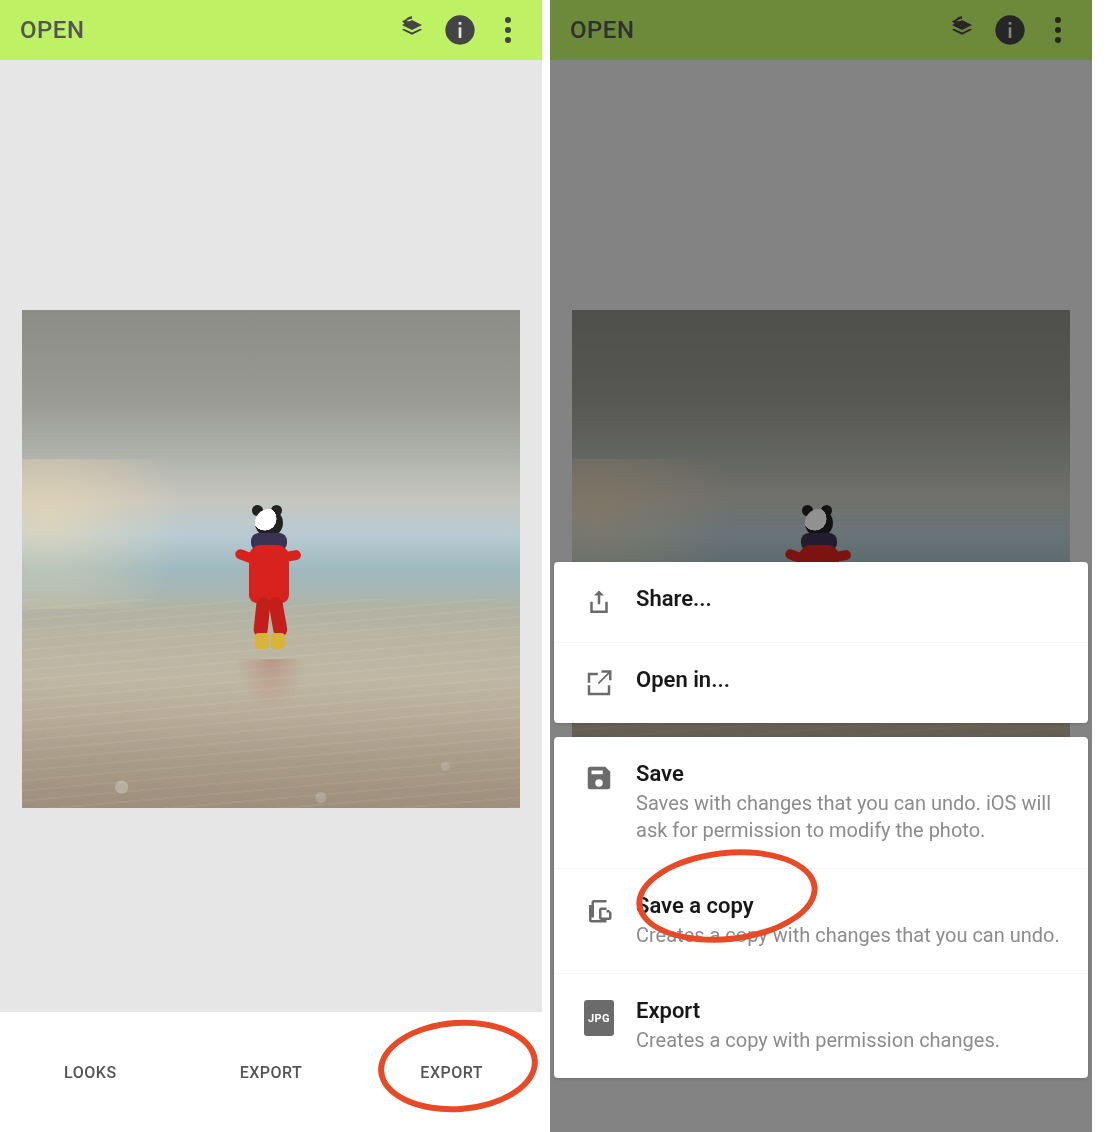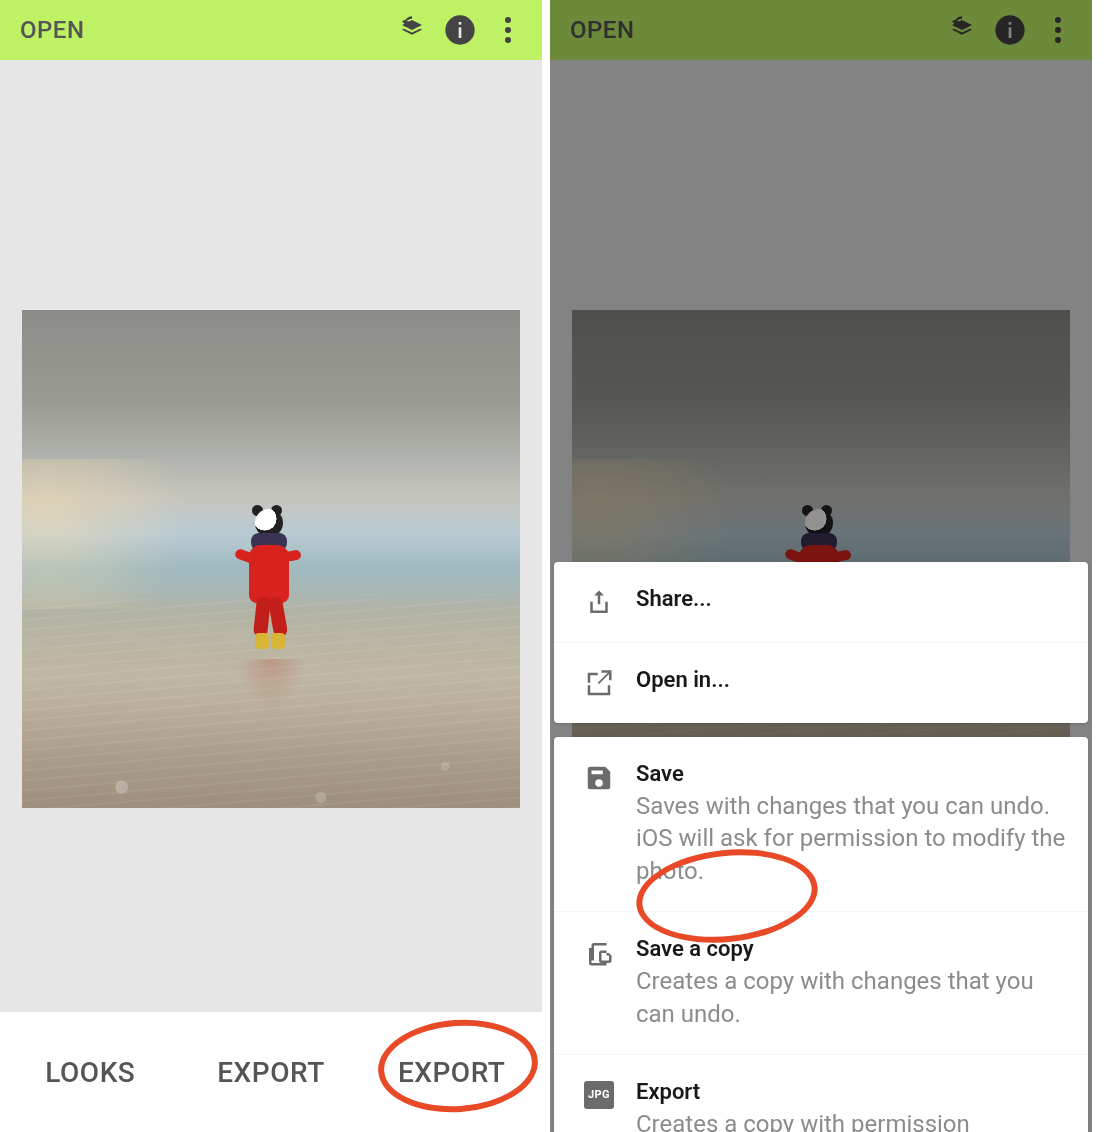--- a/index.html
+++ b/index.html
@@ -16,36 +16,36 @@
   .hicon{width:48px;height:48px;display:flex;align-items:center;justify-content:center;color:#444;}
   .hicon svg{width:30px;height:30px;fill:#444;}
   .hicon.info svg{width:32px;height:32px;}
   .hicon.dots svg{width:6px;height:26px;}
 
   .canvas-area{background:#e6e6e6;height:952px;position:relative;}
   .photo{position:absolute;left:22px;top:250px;width:498px;height:498px;overflow:hidden;}
 
   
   .tabs{position:absolute;left:0;bottom:0;width:100%;height:120px;background:#fff;display:flex;align-items:center;}
-  .tab{flex:1;text-align:center;font-size:28px;font-weight:500;color:#555;letter-spacing:0.5px;}
+  .tab{flex:1;text-align:center;font-size:16px;font-weight:500;color:#555;letter-spacing:0.5px;}
 
   
   .dim{position:absolute;inset:0;background:rgba(0,0,0,0.43);z-index:5;pointer-events:none;}
   .sheet{position:absolute;left:0;right:0;top:562px;z-index:10;}
   .card{background:#fff;border-radius:4px;margin:0 4px;box-shadow:0 1px 3px rgba(0,0,0,0.15);}
   .card + .card{margin-top:14px;}
   .item{display:flex;align-items:flex-start;padding:24px 20px;}
   .item + .item{border-top:0;justify-content:center;}
   .card .item:not(:last-child){border-bottom:1px solid rgba(0,0,0,0.04);}
   .item .ic{width:50px;display:flex;justify-content:center;padding-top:2px;}
   .item .ic svg{width:30px;height:30px;fill:#6b6b6b;}
   .item .txt{flex:1;padding-left:12px;}
   .item .ttl{font-size:22px;font-weight:600;color:#181818;}
-  .item .sub{font-size:24px;color:#8c8c8c;margin-top:4px;line-height:1.35;}
-  .jpg-badge{width:30px;height:28px;background:#6b6b6b;border-radius:3px;color:#fff;font-size:11px;font-weight:700;display:flex;align-items:center;justify-content:center;letter-spacing:0.5px;}
+  .item .sub{font-size:20px;color:#8c8c8c;margin-top:4px;line-height:1.35;}
+  .jpg-badge{width:30px;height:36px;background:#6b6b6b;border-radius:3px;color:#fff;font-size:11px;font-weight:700;display:flex;align-items:center;justify-content:center;letter-spacing:0.5px;}
 
   
   .ann{position:absolute;border:6px solid #e84a27;border-radius:50%;z-index:20;pointer-events:none;}
 
   
   .sky{position:absolute;inset:0;background:linear-gradient(to bottom,
       #8c8d88 0%, #999a93 18%, #b1b4ae 30%, #c6c6bf 38%,
       #b9cbd3 45%, #9fb9bf 52%, #a7b7b6 56%,
       #b1b3a5 60%, #b9b5a2 66%, #bfb7a3 74%,
       #b7ab97 82%, #a99c88 90%, #9d8f7b 100%);

